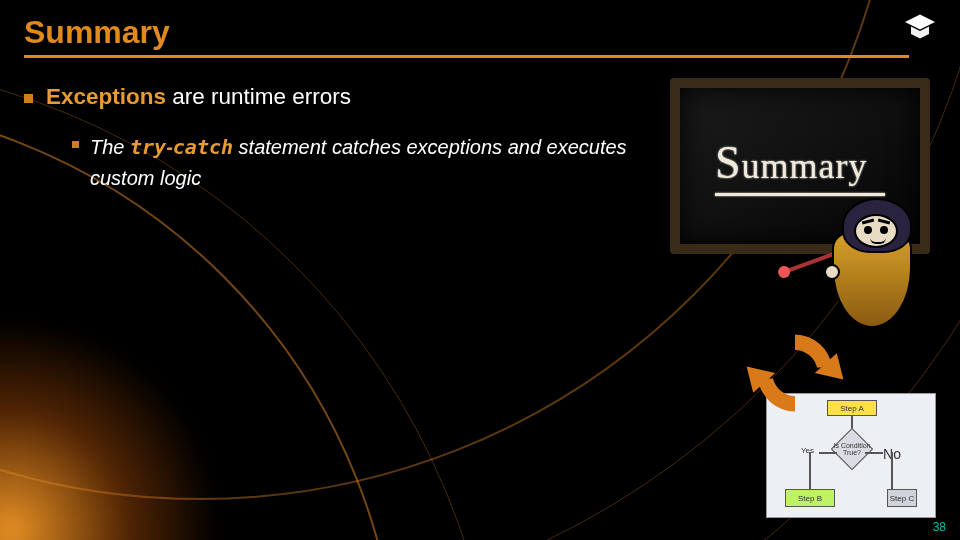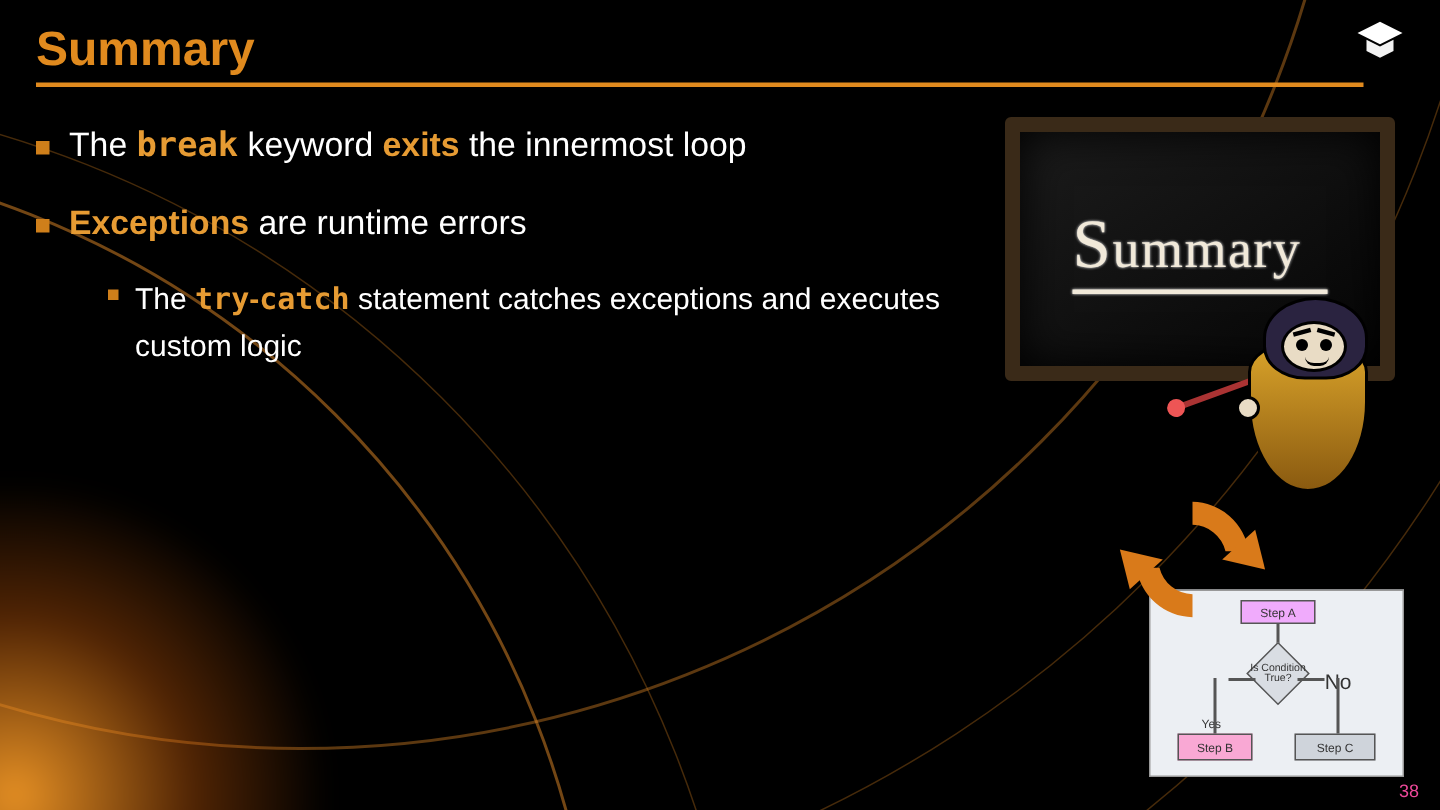--- a/index.html
+++ b/index.html
@@ -32,29 +32,29 @@
   .logo-text .l1 { font-size: 18px; }
   .logo-text .l2 { font-size: 16px; }
 
   ul.bullets { list-style: none; margin-top: 26px; }
   ul.bullets > li { position: relative; padding-left: 22px; font-size: 22.5px; margin-bottom: 26px; max-width: 640px; }
   ul.bullets > li::before {
     content: ""; position: absolute; left: 0; top: 10px;
     width: 9px; height: 9px; background: #cf7f1a;
   }
   ul.sub { list-style: none; margin-top: 22px; margin-left: 26px; }
-  ul.sub > li { position: relative; padding-left: 18px; font-size: 20px; line-height: 1.55; max-width: 560px;}
+  ul.sub > li { position: relative; padding-left: 18px; font-size: 20px; line-height: 1.55; max-width: 560px; font-style: italic;}
   ul.sub > li::before {
     content: ""; position: absolute; left: 0; top: 9px;
     width: 7px; height: 7px; background: #cf7f1a;
   }
   .accent { color: #e69b33; font-weight: 600; }
   .mono { font-family: Consolas, monospace; font-weight: 700; }
 
-  .page-num { position: absolute; right: 14px; bottom: 6px; font-size: 12px; color: #ec4899; z-index:2;}
+  .page-num { position: absolute; right: 14px; bottom: 6px; font-size: 12px; color: #14b8a6; z-index:2;}
 
   
   .chalkboard {
     position: absolute; right: 30px; top: 78px; width: 260px; height: 176px;
     background: linear-gradient(145deg,#1c1c1c,#050505);
     border: 10px solid #3a2a18; border-radius: 4px;
     display:flex; align-items:center; justify-content:center;
     box-shadow: inset 0 0 30px #000;
   }
   .chalk-text { font-family: "Comic Sans MS", cursive; font-size: 36px; color: #f1e9d9;
@@ -89,30 +89,30 @@
   .refresh-icon {
     position:absolute; right:110px; top:318px; width:110px; height:110px; z-index:2;
   }
   .refresh-icon svg { width:100%; height:100%; }
 
   .flowchart {
     position:absolute; right:24px; bottom:22px; width:170px; height:125px;
     background:#eceff3; border:1px solid #999; font-size:8px; color:#333;
     font-family: Arial, sans-serif;
   }
-  .fc-box{position:absolute; background:#f0abfc; border:1px solid #555; text-align:center;
+  .fc-box{position:absolute; background:#fde047; border:1px solid #555; text-align:center;
     display:flex;align-items:center;justify-content:center; font-size:8px;}
   .fc-start{left:60px; top:6px; width:50px; height:16px;}
   .fc-diamond{position:absolute; left:70px; top:40px; width:30px; height:30px;
     background:#d9dde3; border:1px solid #555; transform:rotate(45deg);}
   .fc-diamond-label{position:absolute; left:66px; top:48px; width:38px; text-align:center; font-size:7px;}
-  .fc-yes{position:absolute; left:34px; top:52px; font-size:8px;margin-top:32px;}
+  .fc-yes{position:absolute; left:34px; top:52px; font-size:8px;}
   .fc-no{position:absolute; right:34px; top:52px; font-size:14px;}
-  .fc-b{left:18px; bottom:10px; width:50px; height:18px; background:#f9a8d4;}
-  .fc-c{right:18px; bottom:10px; width:54px; height:18px; background:#cfd4db;}
+  .fc-b{left:18px; bottom:10px; width:50px; height:18px; background:#bef264;}
+  .fc-c{right:18px; bottom:10px; width:30px; height:18px; background:#cfd4db;}
   .fc-line{position:absolute; background:#555;}
 </style>
 </head>
 <body>
 
 <div class="bg-arcs">
   <div class="arc a1"></div>
     <div class="arc a2"></div>
     <div class="arc a3"></div>
   <div class="arc a4"></div>
@@ -125,23 +125,20 @@
     <path fill="#fff" d="M24 6 L44 16 L24 26 L4 16 Z"></path>
     <path fill="#fff" d="M12 22 L12 32 L24 38 L36 32 L36 22 L24 28 Z" opacity="0.95"></path>
   </svg>
 </div>
 
 <div class="content">
   <div class="title">Summary</div>
   <div class="title-underline"></div>
 
   <ul class="bullets">
-    <li>
-      <span>The </span><span class="accent mono">break</span><span> keyword </span><span class="accent">exits</span><span> the innermost loop</span>
-    </li>
     <li>
       <span></span><span class="accent">Exceptions</span><span> are runtime errors</span><span class="accent"></span><span></span>
       <ul class="sub">
         <li>
           <span>The </span><span class="accent mono">try</span><span class="accent">-</span><span class="accent mono">catch</span><span> statement catches exceptions and executes custom logic</span>
         </li>
       </ul>
     </li>
   </ul>
 </div>

